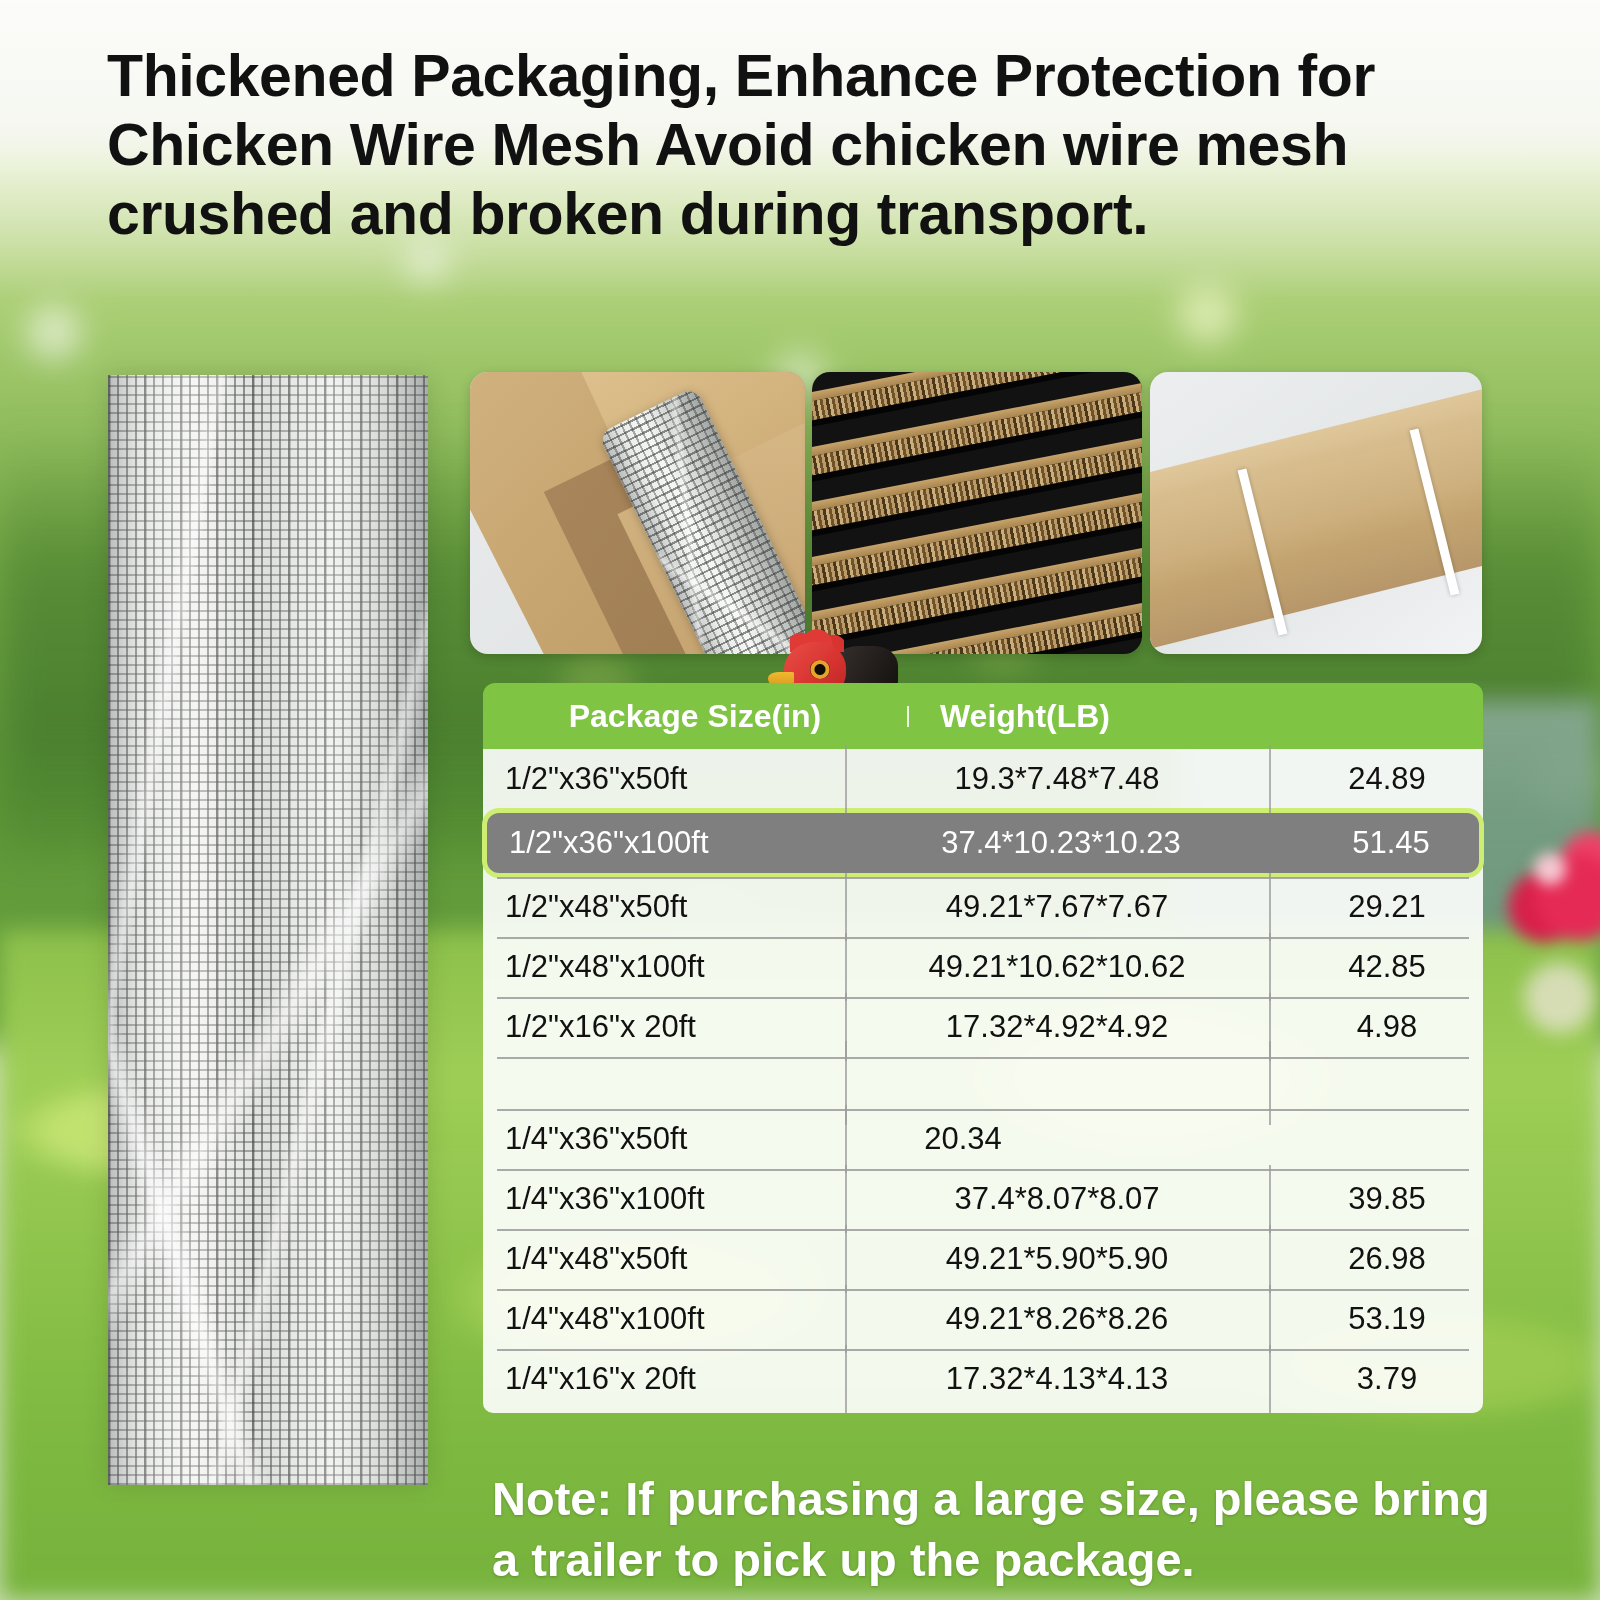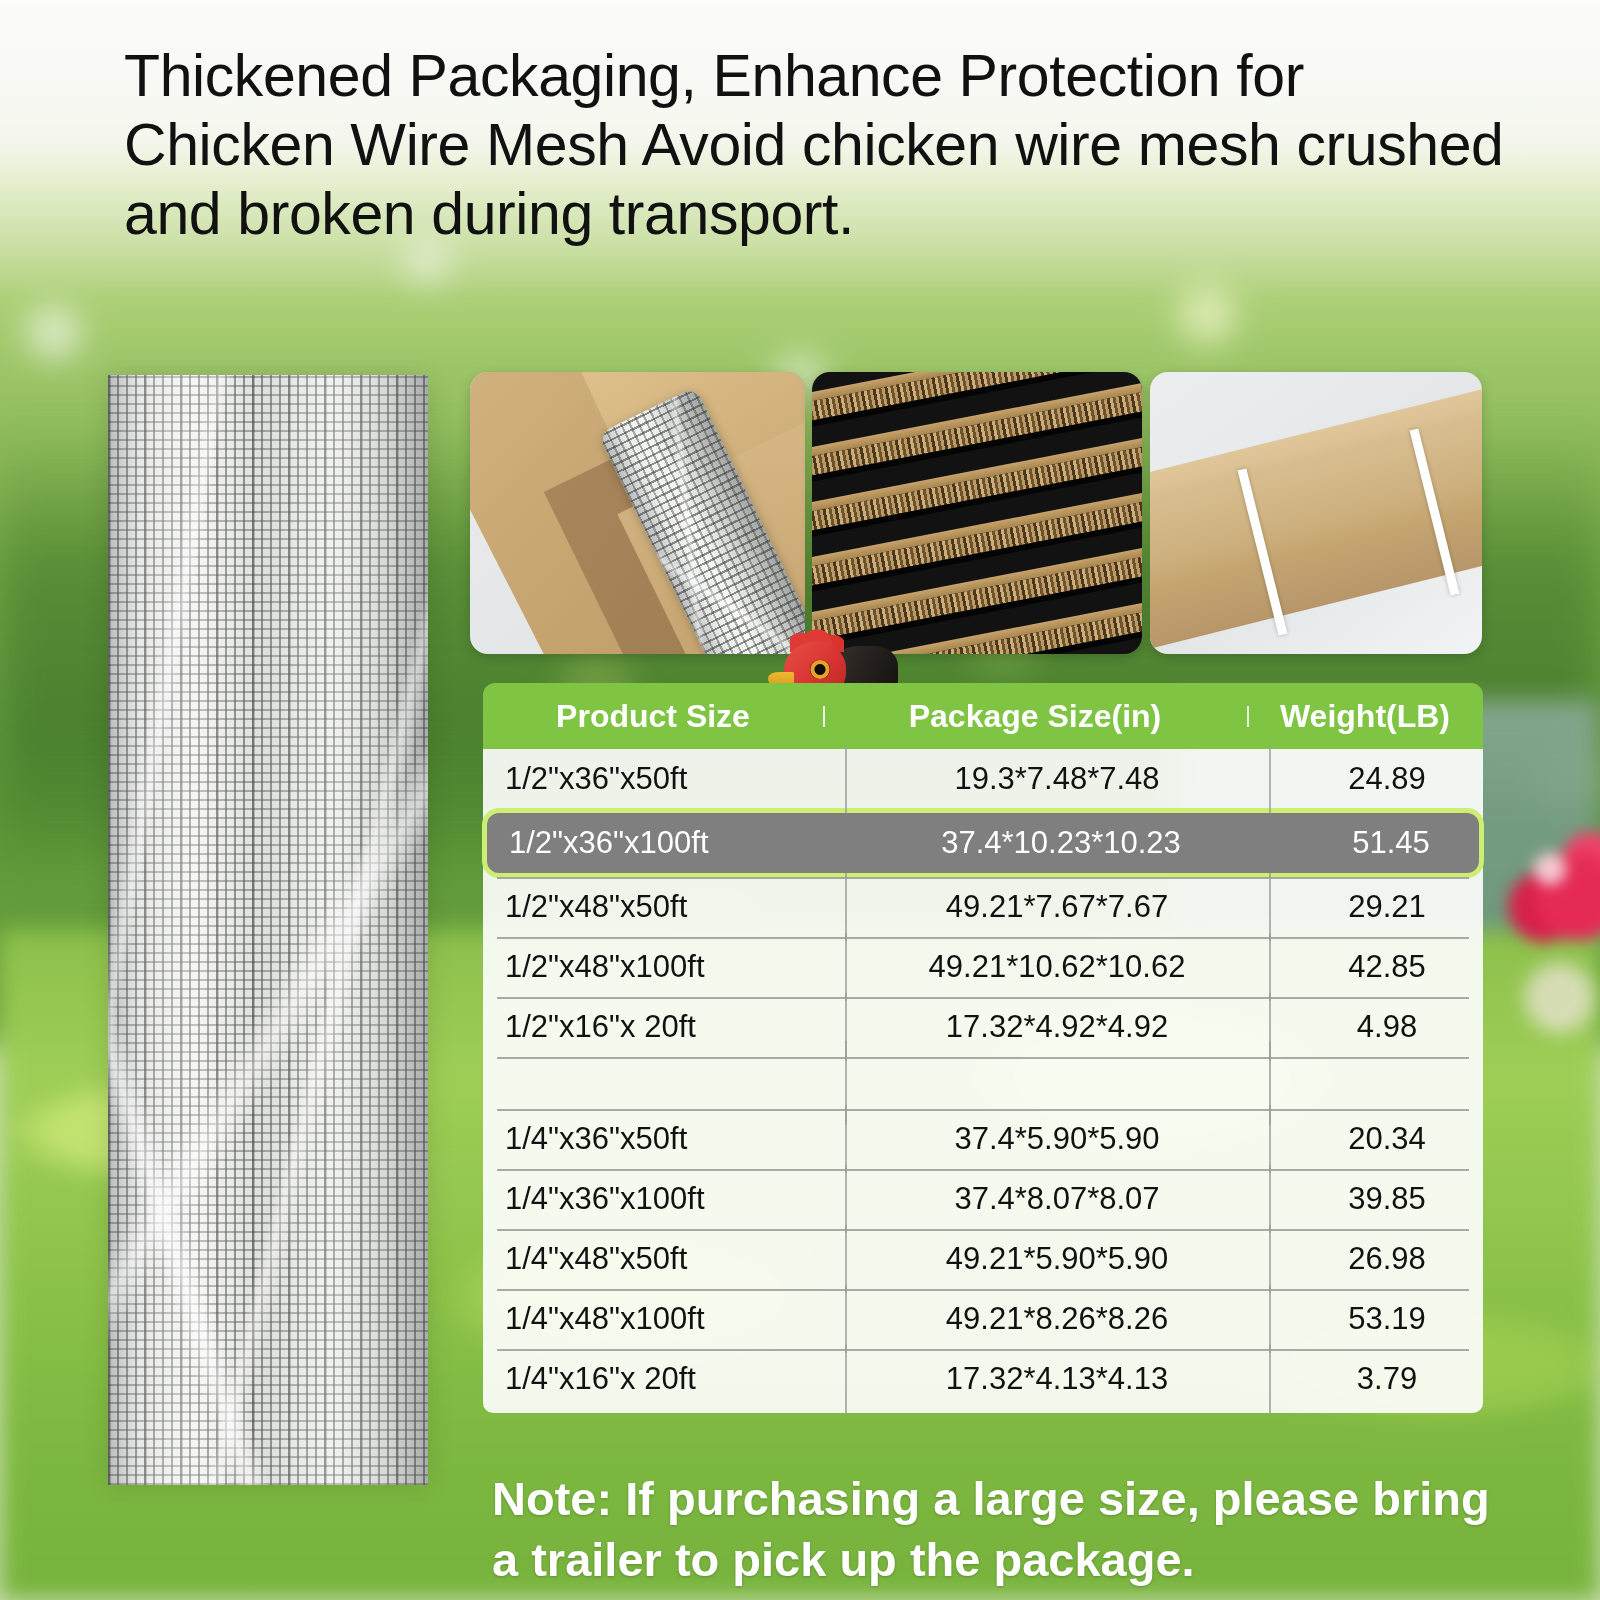--- a/index.html
+++ b/index.html
@@ -75,22 +75,22 @@
     background:radial-gradient(circle at 45% 40%, #e7e3cf 0 30px, transparent 40px);
     filter:blur(9px);opacity:.8;
   }
   .bg-veil{
     position:absolute;left:0;top:0;width:1600px;height:300px;
     background:linear-gradient(180deg,rgba(255,255,255,.80) 0%,rgba(255,255,255,.55) 55%,rgba(255,255,255,0) 100%);
   }
 
   
   .headline{
-    position:absolute;left:124px;top:42px;width:1380px;
-    font-size:59px;line-height:1.17;font-weight:normal;color:#111111;
+    position:absolute;left:107px;top:42px;width:1380px;
+    font-size:59px;line-height:1.17;font-weight:bold;color:#111111;
     letter-spacing:-0.4px;
   }
 
   
   .mesh-roll{
     position:absolute;left:108px;top:375px;width:320px;height:1110px;
     background:linear-gradient(90deg,#b9bcbc 0%,#e2e4e2 10%,#f2f3f1 28%,#dcdedb 50%,#eceeeb 70%,#cfd2cf 88%,#a8acab 100%);
     box-shadow:0 0 24px rgba(0,0,0,.12);
   }
   .mesh-grid{
@@ -334,21 +334,20 @@
   <div class="chicken">
     <div class="ch-neck"></div>
     <div class="ch-comb"></div>
     <div class="ch-head"></div>
     <div class="ch-beak"></div>
     <div class="ch-eye"></div>
   </div>
 
   <div class="table-wrap">
     <div class="thead">
-      <div class="c col1">Product Size</div>
       <div class="c col2">Package Size(in)</div>
       <div class="c col3">Weight(LB)</div>
     </div>
     <div class="tbody">
 
       <div class="row">
         <div class="c col1">1/2"x36"x50ft</div>
         <div class="c col2">19.3*7.48*7.48</div>
         <div class="c col3">24.89</div>
       </div>
@@ -378,21 +377,20 @@
       </div>
 
       <div class="row spacer">
         <div class="c col1"></div>
         <div class="c col2"></div>
         <div class="c col3"></div>
       </div>
 
       <div class="row">
         <div class="c col1">1/4"x36"x50ft</div>
-        <div class="c col2">37.4*5.90*5.90</div>
         <div class="c col3">20.34</div>
       </div>
 
       <div class="row">
         <div class="c col1">1/4"x36"x100ft</div>
         <div class="c col2">37.4*8.07*8.07</div>
         <div class="c col3">39.85</div>
       </div>
 
       <div class="row">

